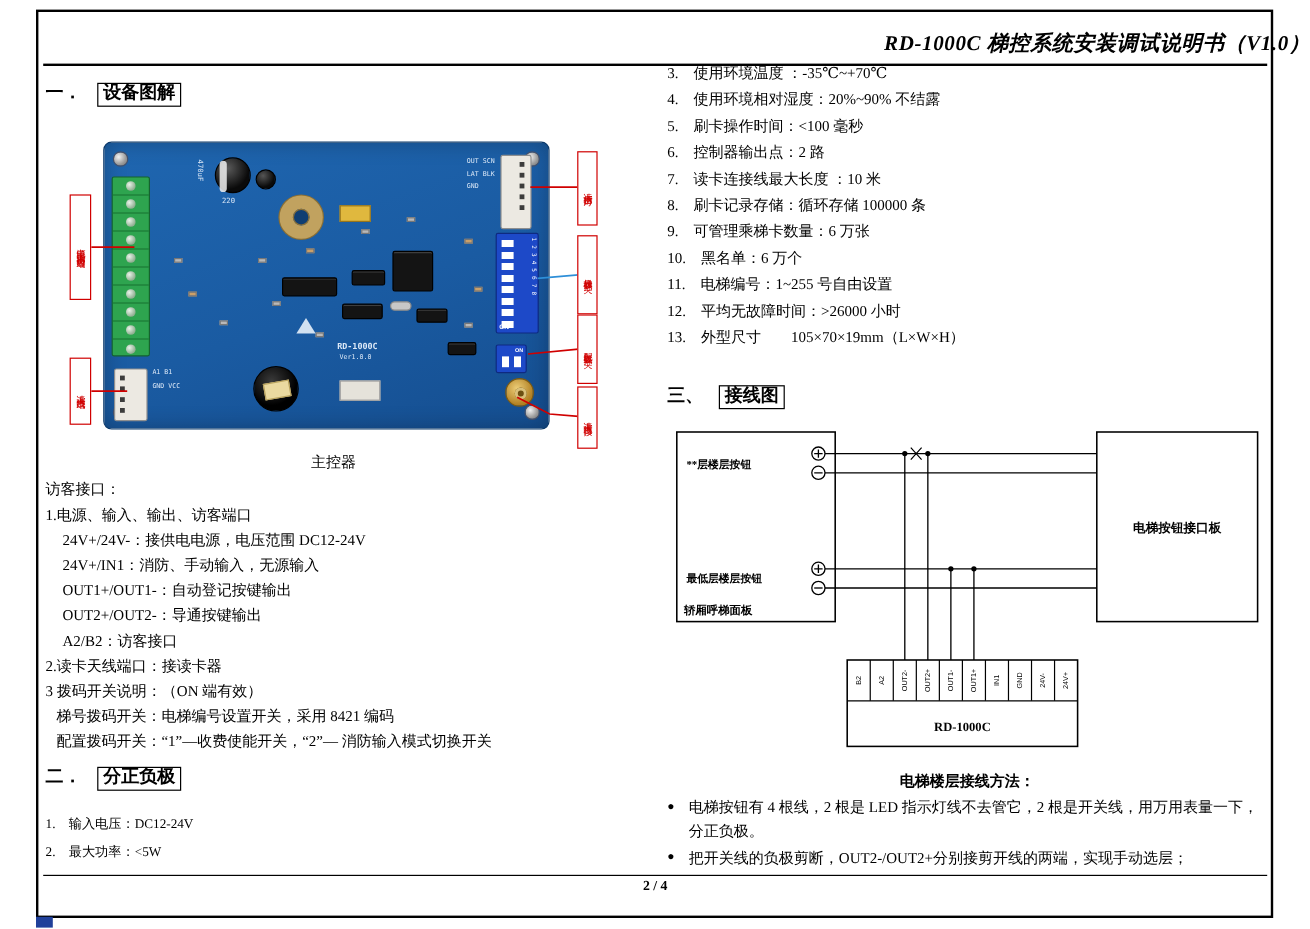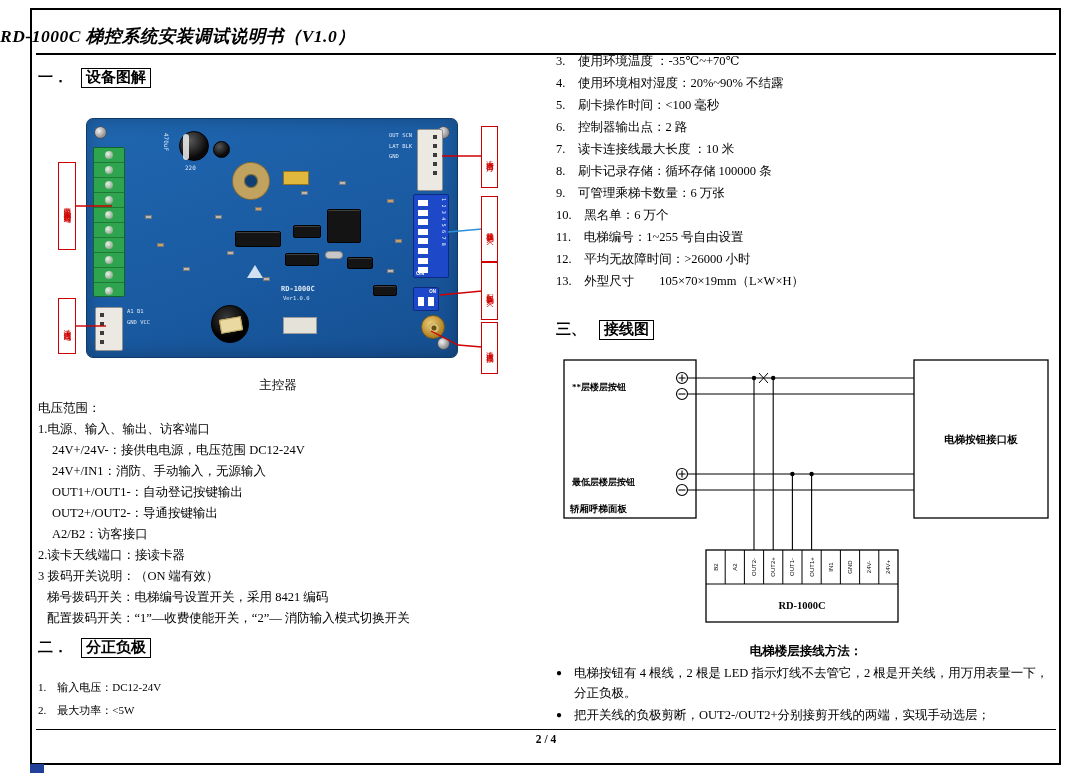--- a/index.html
+++ b/index.html
@@ -1,20 +1,20 @@
 <!DOCTYPE html>
 <html><head>
 <meta charset="utf-8">
 <style>
   * { margin:0; padding:0; box-sizing:border-box; }
   html,body { width:1092px; height:774px; background:#fff; }
   body { position:relative; font-family:"Liberation Serif","DejaVu Serif",serif; color:#000; overflow:hidden; }
 
   #page-border { position:absolute; left:30px; top:8px; width:1031px; height:757px; border:2px solid #000; }
-  #doc-title { position:absolute; left:0; top:24px; width:1092px; text-align:left;
+  #doc-title { position:absolute; left:0; top:24px; width:1092px; text-align:right;
                font-size:17.5px; font-weight:bold; font-style:italic; letter-spacing:.5px; }
   #title-rule { position:absolute; left:36px; top:53px; width:1020px; border-top:2px solid #000; }
 
   .sec-head { position:absolute; font-size:15px; font-weight:bold; }
   .sec-head .boxed { border:1.5px solid #000; padding:0 4px 2px 4px; margin-left:13px; }
 
   
   #sec1 { left:38px; top:68px; }
   #board-caption { position:absolute; left:58px; top:377px; width:440px; text-align:center; font-size:12.5px; }
   #port-block { position:absolute; left:38px; top:398px; width:508px; font-size:12.5px; line-height:21px; }
@@ -230,21 +230,21 @@
     <div class="callout" id="co-lb">读卡天线端口</div>
     <div class="callout" id="co-rt">读卡指示灯口</div>
     <div class="callout" id="co-rd">梯号拨码开关</div>
     <div class="callout" id="co-rc">配置拨码开关</div>
     <div class="callout" id="co-ra">读卡天线接口</div>
   </div>
 
   <div id="board-caption">主控器</div>
 
   <div id="port-block">
-    <div>电压范围：</div>
+    <div>访客接口：</div>
     <div>1.电源、输入、输出、访客端口</div>
     <div class="ind">24V+/24V-：接供电电源，电压范围 DC12-24V</div>
     <div class="ind">24V+/IN1：消防、手动输入，无源输入</div>
     <div class="ind">OUT1+/OUT1-：自动登记按键输出</div>
     <div class="ind">OUT2+/OUT2-：导通按键输出</div>
     <div class="ind">A2/B2：访客接口</div>
     <div>2.读卡天线端口：接读卡器</div>
     <div>3 拨码开关说明：（ON 端有效）</div>
     <div class="ind2">梯号拨码开关：电梯编号设置开关，采用 8421 编码</div>
     <div class="ind2">配置拨码开关：“1”—收费使能开关，“2”— 消防输入模式切换开关</div>

